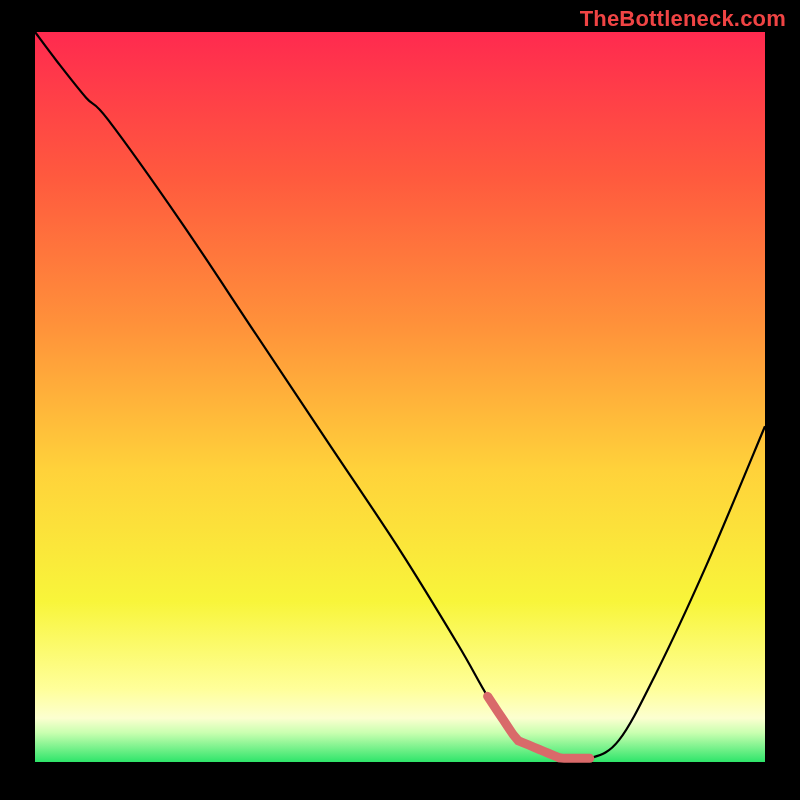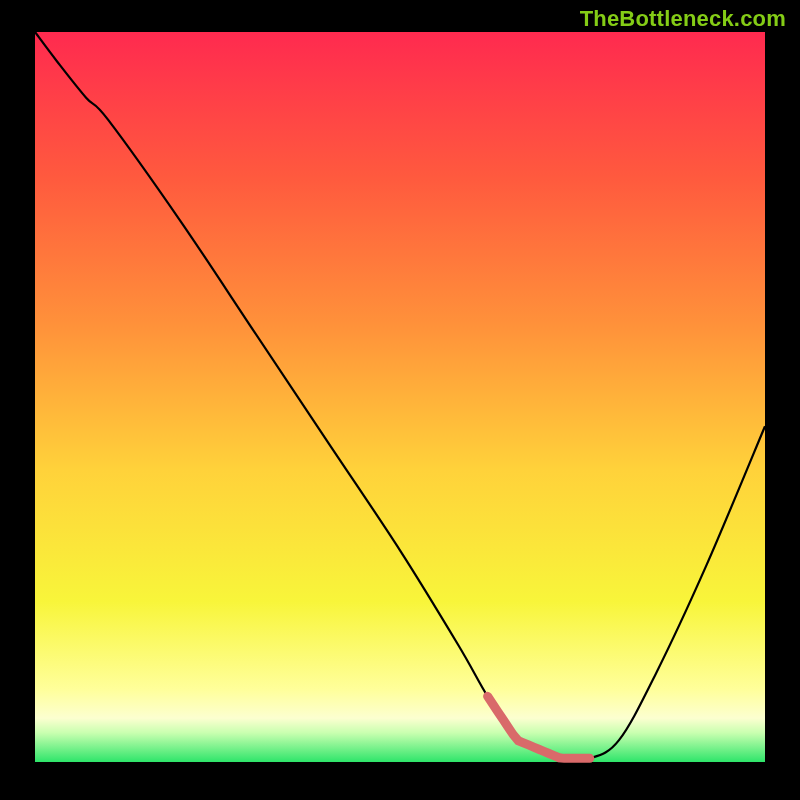--- a/index.html
+++ b/index.html
@@ -8,21 +8,21 @@
     width: 800px;
     height: 800px;
     background: #000;
     position: relative;
     font-family: Arial, sans-serif;
   }
   .watermark {
     position: absolute;
     top: 6px;
     right: 14px;
-    color: #84cc16;
+    color: #ef4444;
     font-size: 22px;
     font-weight: 600;
     letter-spacing: 0.2px;
     z-index: 10;
   }
   .plot-area {
     position: absolute;
     left: 35px;
     top: 32px;
     width: 730px;

